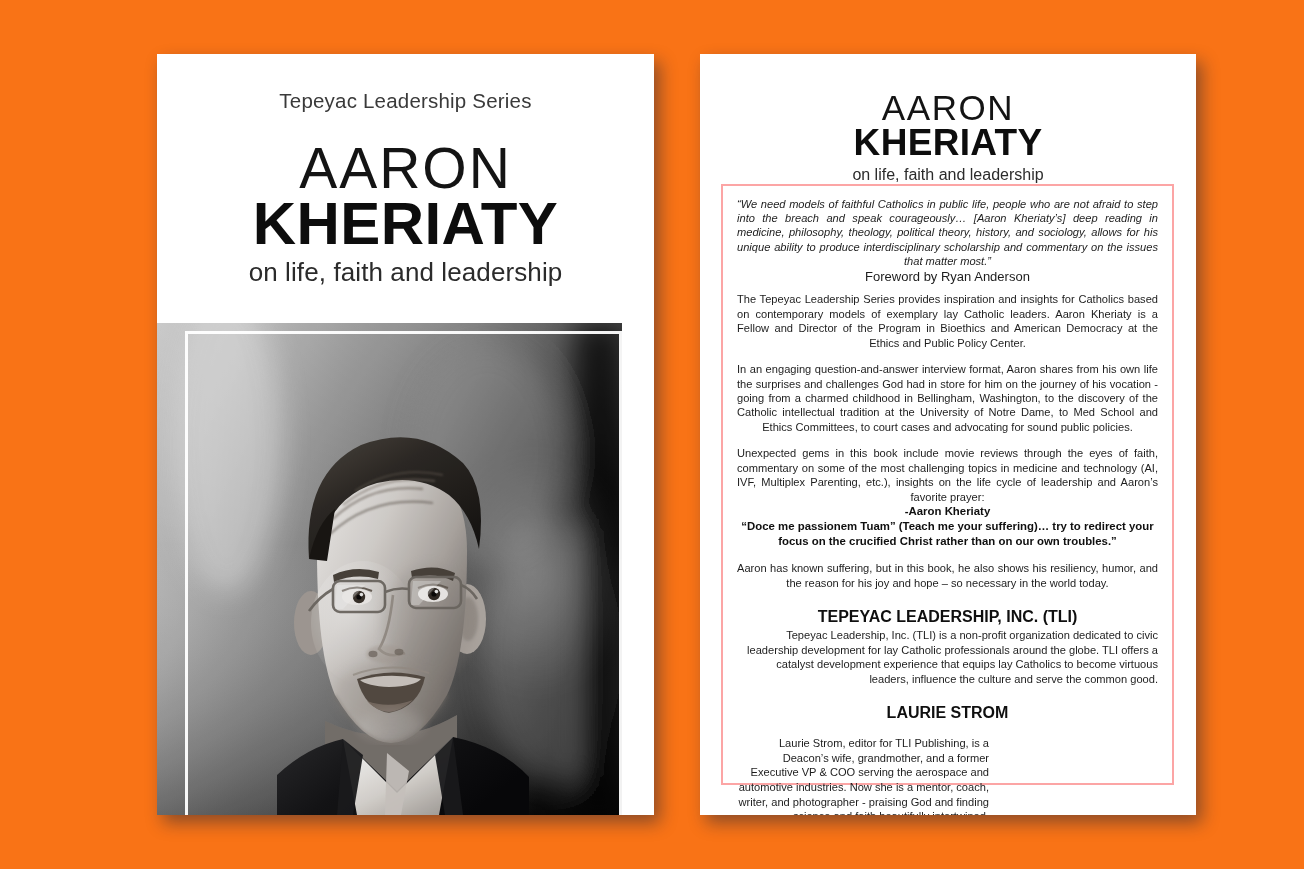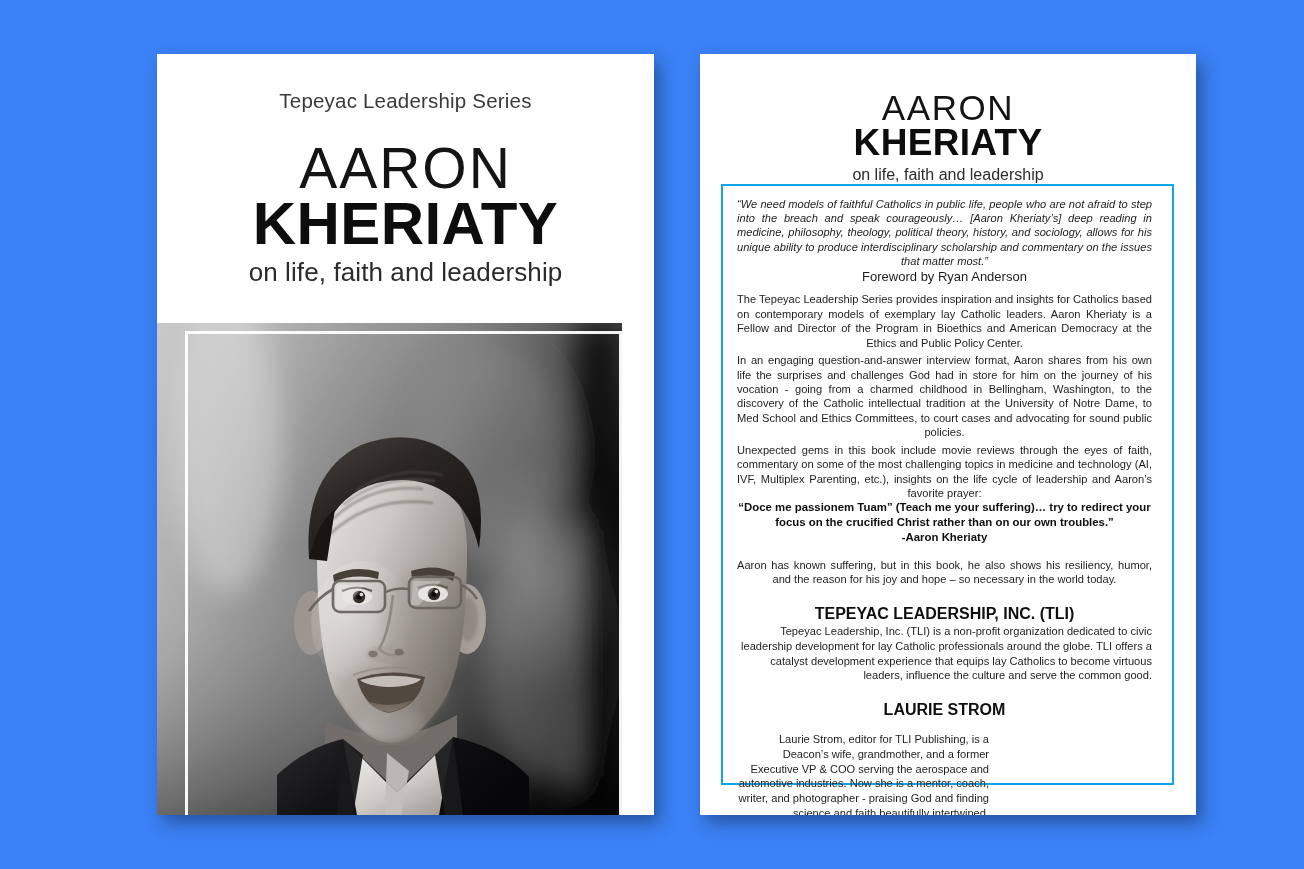--- a/index.html
+++ b/index.html
@@ -5,21 +5,21 @@
   * { margin:0; padding:0; box-sizing:border-box; }
   html, body {
     width:1304px; height:869px;
     background:#4a6ca6;
     font-family:"Liberation Sans", sans-serif;
     overflow:hidden;
   }
   .stage {
     position:relative;
     width:1304px; height:869px;
-    background:#3b82f6;
+    background:#f97316;
   }
 
   
   .front-cover {
     position:absolute;
     left:157px; top:54px;
     width:497px; height:761px;
     background:#ffffff;
     box-shadow: 6px 8px 16px rgba(15,30,60,0.45);
     overflow:hidden;
@@ -104,22 +104,22 @@
   }
   .bh-tag {
     font-size:16px; font-weight:400; color:#2b2b2b;
     line-height:1.3; margin-top:2px;
   }
 
   .content-box {
     position:absolute;
     left:21px; top:130px;
     width:453px; height:601px;
-    border:2px solid #0ea5e9;
-    padding:11px 20px 10px 14px;
+    border:2px solid #fca5a5;
+    padding:11px 14px 10px 14px;
   }
 
   .quote {
     font-style:italic;
     font-size:11.1px;
     line-height:1.28;
     color:#1d1d1d;
     text-align:justify;
     text-align-last:center;
   }
@@ -132,21 +132,21 @@
   }
 
   .para {
     font-size:11.1px;
     line-height:1.30;
     color:#1d1d1d;
     text-align:justify;
     text-align-last:center;
   }
   .para-block { margin-top:7px; }
-  .para-tight { margin-top:3px; }
+  .para-tight { margin-top:12px; }
 
   .prayer {
     font-size:11.4px;
     font-weight:700;
     line-height:1.30;
     color:#0f0f0f;
     text-align:center;
   }
 
   .spaced { margin-top:13px; }
@@ -336,22 +336,22 @@
 
       <div class="quote">“We need models of faithful Catholics in public life, people who are not afraid to step into the breach and speak courageously… [Aaron Kheriaty’s] deep reading in medicine, philosophy, theology, political theory, history, and sociology, allows for his unique ability to produce interdisciplinary scholarship and commentary on the issues that matter most.”</div>
       <div class="quote-attr">Foreword by Ryan Anderson</div>
 
       <div class="para para-block">The Tepeyac Leadership Series provides inspiration and insights for Catholics based on contemporary models of exemplary lay Catholic leaders. Aaron Kheriaty is a Fellow and Director of the Program in Bioethics and American Democracy at the Ethics and Public Policy Center.</div>
 
       <div class="para para-tight">In an engaging question-and-answer interview format, Aaron shares from his own life the surprises and challenges God had in store for him on the journey of his vocation - going from a charmed childhood in Bellingham, Washington, to the discovery of the Catholic intellectual tradition at the University of Notre Dame, to Med School and Ethics Committees, to court cases and advocating for sound public policies.</div>
 
       <div class="para para-tight">Unexpected gems in this book include movie reviews through the eyes of faith, commentary on some of the most challenging topics in medicine and technology (AI, IVF, Multiplex Parenting, etc.), insights on the life cycle of leadership and Aaron’s favorite prayer:</div>
 
+      <div class="prayer">-Aaron Kheriaty</div>
       <div class="prayer">“Doce me passionem Tuam” (Teach me your suffering)… try to redirect your focus on the crucified Christ rather than on our own troubles.”</div>
-      <div class="prayer">-Aaron Kheriaty</div>
 
       <div class="para spaced">Aaron has known suffering, but in this book, he also shows his resiliency, humor, and the reason for his joy and hope – so necessary in the world today.</div>
 
       <div class="section-head">TEPEYAC LEADERSHIP, INC. (TLI)</div>
       <div class="section-body">Tepeyac Leadership, Inc. (TLI) is a non-profit organization dedicated to civic leadership development for lay Catholic professionals around the globe. TLI offers a catalyst development experience that equips lay Catholics to become virtuous leaders, influence the culture and serve the common good.</div>
 
       <div class="section-head">LAURIE STROM</div>
       <div class="section-body narrow">Laurie Strom, editor for TLI Publishing, is a Deacon’s wife, grandmother, and a former Executive VP &amp; COO serving the aerospace and automotive industries. Now she is a mentor, coach, writer, and photographer - praising God and finding science and faith beautifully intertwined.</div>
 
     </div>

